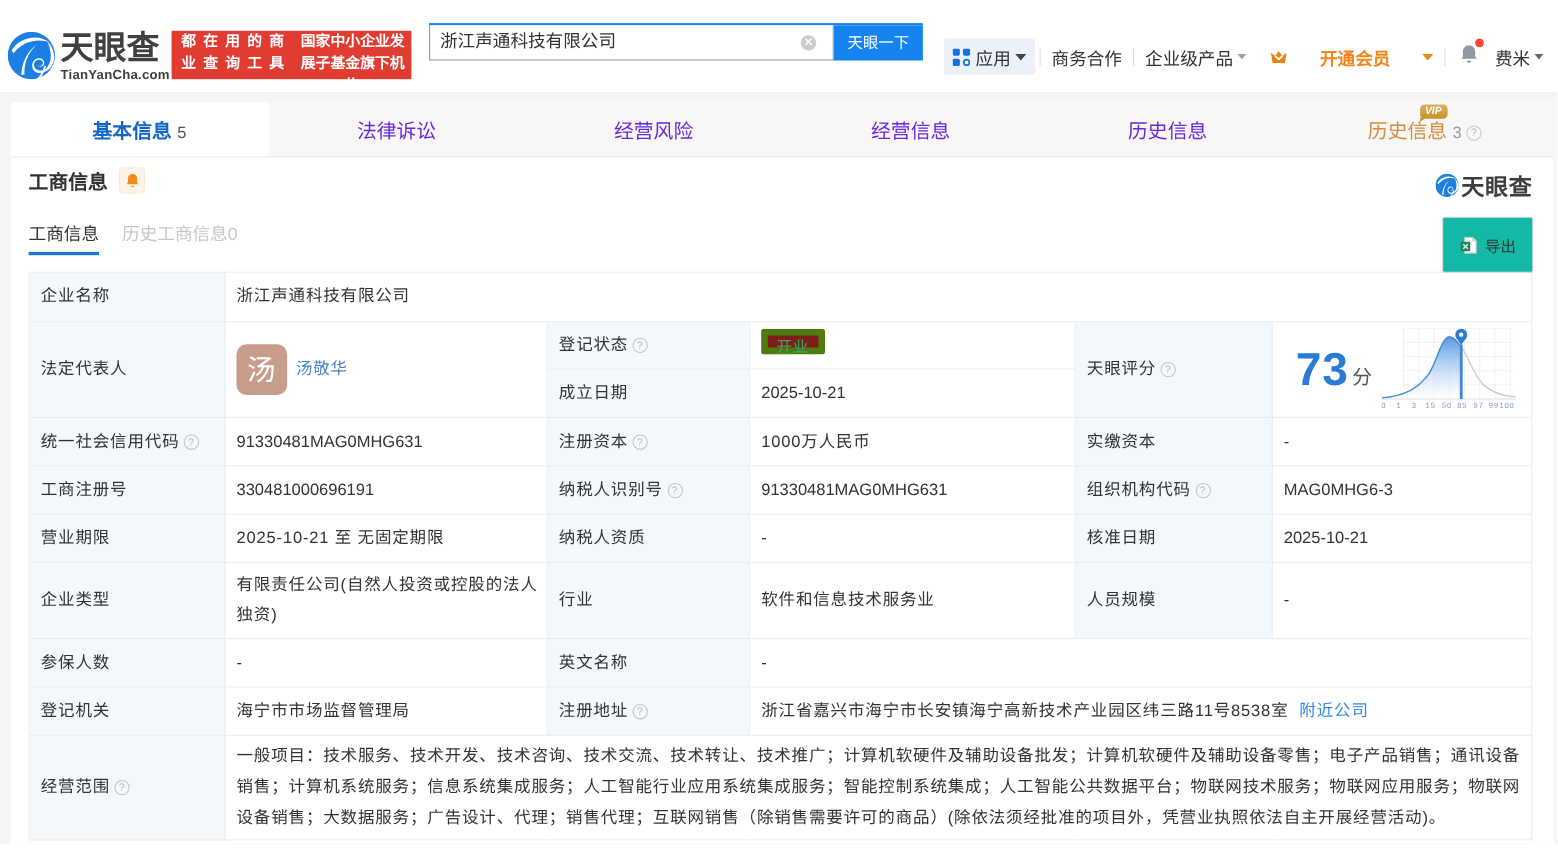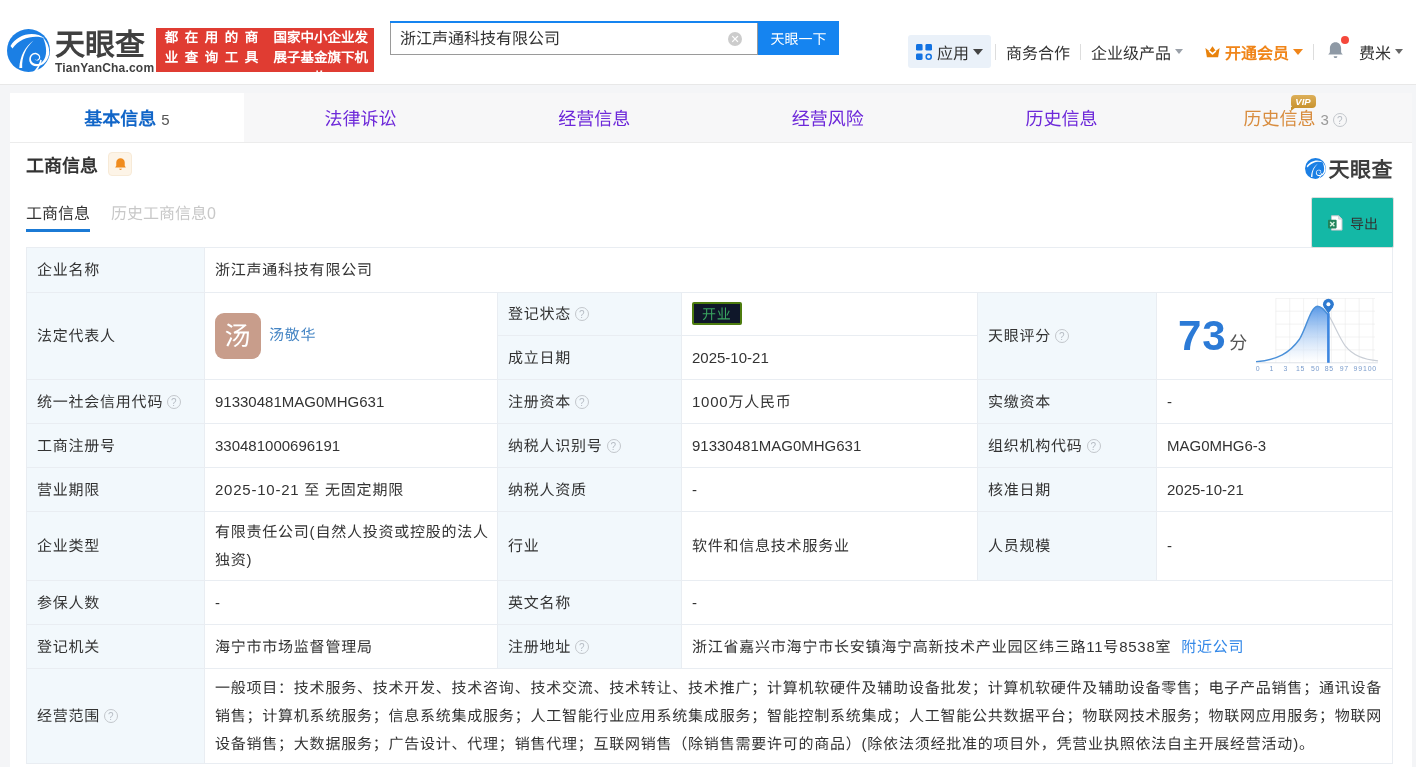--- a/index.html
+++ b/index.html
@@ -31,21 +31,21 @@
 .hmenu { position:absolute; right:13px; top:35px; height:33px; display:flex; align-items:center; font-size:16px; color:#333;}
 .appbox { background:#eaf1f9; border-radius:3px; height:33px; display:flex; align-items:center; padding:0 8px; }
 .appbox .grid{ width:16px; height:16px; margin-right:5px;}
 
 .caret { display:inline-block; width:0; height:0; border-left:5px solid transparent; border-right:5px solid transparent;
   border-top:6px solid #444; margin-left:4px;}
 .caret.gray { border-top-color:#9aa0a8; border-left-width:4px; border-right-width:4px; border-top-width:5px;}
 .caret.org { border-top-color:#f08519; border-left-width:5px; border-right-width:5px;}
 .hsep { width:1px; height:16px; background:#ddd; margin:0 10px;}
 .hitem { color:#333; }
-.vip-entry { color:#f08519; font-weight:bold; display:flex; align-items:center;}
+.vip-entry { color:#f08519; font-weight:bold; display:flex; align-items:center;gap:25px;}
 .bellwrap { position:relative; margin:0 14px 0 2px; }
 .reddot { position:absolute; right:-4px; top:-4px; width:8px; height:8px; border-radius:50%; background:#f5483b;}
 
 .page { width:1416px; height:682px; background:#f4f5f7; padding-top:8px; }
 .container { margin-left:10px; width:1402px; height:674px; background:#fff; }
 .navtabs { display:flex; height:50px; background:#f7f7f8; border-bottom:1px solid #ececec;}
 .ntab { flex:1; text-align:center; line-height:52px; font-size:18px; color:#6d28d9; }
 .ntab.act { background:#fff; border-bottom:1px solid #fff; color:#1266c8; font-weight:bold;}
 .ntab .cnt { font-size:15px; color:#555; font-weight:normal; margin-left:5px;}
 .ntab.hist { color:#d88c3e; position:relative;}
@@ -76,22 +76,22 @@
   font-size:15px; letter-spacing:0.77px; color:#333; }
 td.num { letter-spacing:0; }
 table.info td { border:1px solid #e9edf2; padding:5px 10px; line-height:28px; vertical-align:middle;
   word-break:break-all;}
 
 td.lbl { background:#f2f8fc; }
 td.val { background:#fff; }
 a.lnk { color:#4585c4; text-decoration:none; }
 .avatar { display:inline-block; width:46px; height:46px; background:#c89d8b; border-radius:9px; color:#fff;
   font-size:26px; line-height:46px; text-align:center; vertical-align:middle; margin-right:8px;}
-.tag-open { display:inline-block; height:23px; line-height:21px; padding:0 8px; border:2px solid #4d7c0f;
-  background:#0f172a; color:#39a460; border-radius:2px; font-size:14px;}
+.tag-open { display:inline-block; height:23px; line-height:21px; padding:0 8px; border:6px solid #4d7c0f;
+  background:#7f1d1d; color:#39a460; border-radius:2px; font-size:14px;}
 .score { display:flex; align-items:center; white-space:nowrap; }
 .score .num { font-size:42px; font-weight:bold; color:#2b7ad6; line-height:44px;}
 .score .fen { font-size:18px; color:#555; margin:14px 0 0 3px; }
 </style>
 </head>
 <body>
 <div class="header">
   <div class="logo">
     <svg class="logo-ball" viewBox="0 0 43 43">
       <circle cx="21.5" cy="21.5" r="21.5" fill="#1b7fe4"></circle>
@@ -150,22 +150,22 @@
     </div>
     <div class="hitem">费米</div>
       <span class="caret gray" style="border-top-color:#666"></span>
   </div>
 </div>
 <div class="page">
  <div class="container">
   <div class="navtabs">
     <div class="ntab act">基本信息<span class="cnt">5</span></div>
     <div class="ntab">法律诉讼</div>
+    <div class="ntab">经营风险</div>
     <div class="ntab">经营信息</div>
-    <div class="ntab">经营风险</div>
     <div class="ntab">历史信息</div>
     <div class="ntab hist">历史信息<span class="cnt">3</span><span class="vipbadge">VIP</span><span class="qmark">?</span></div>
   </div>
   <div class="content">
     <div class="trow">
       <div class="h2">工商信息</div>
       <div class="bellbox">
         <svg width="13" height="14" viewBox="0 0 19 20">
           <path d="M9.5 1.5 a6.2 6.2 0 0 1 6.2 6.2 v4.8 l1.6 2.6 h-15.6 l1.6 -2.6 v-4.8 a6.2 6.2 0 0 1 6.2 -6.2z" fill="#f08c1e"></path>
           <path d="M7.3 17 a2.3 2.3 0 0 0 4.4 0z" fill="#f08c1e"></path>

